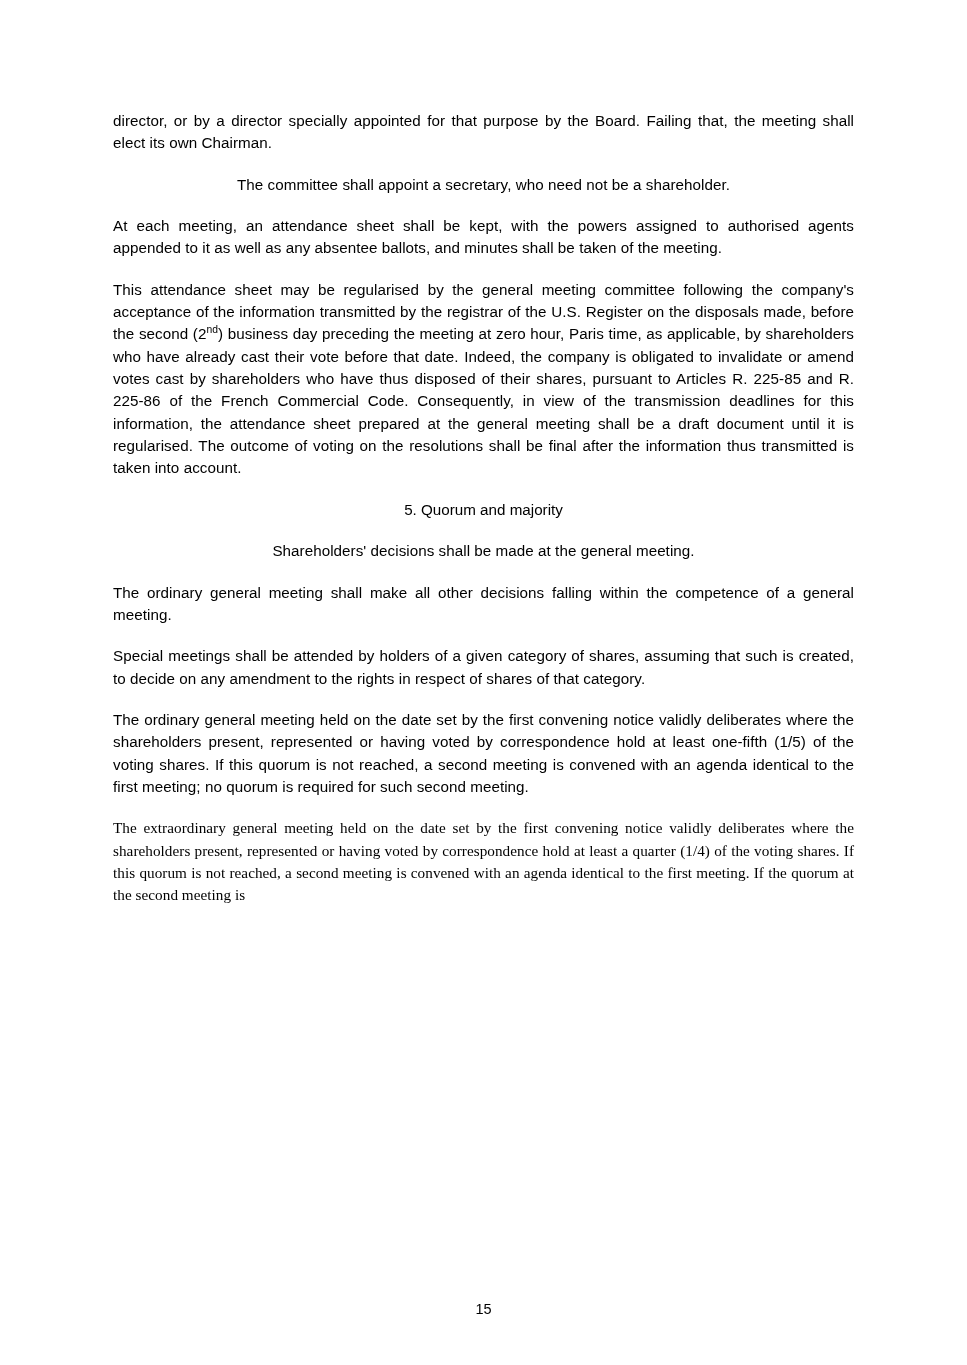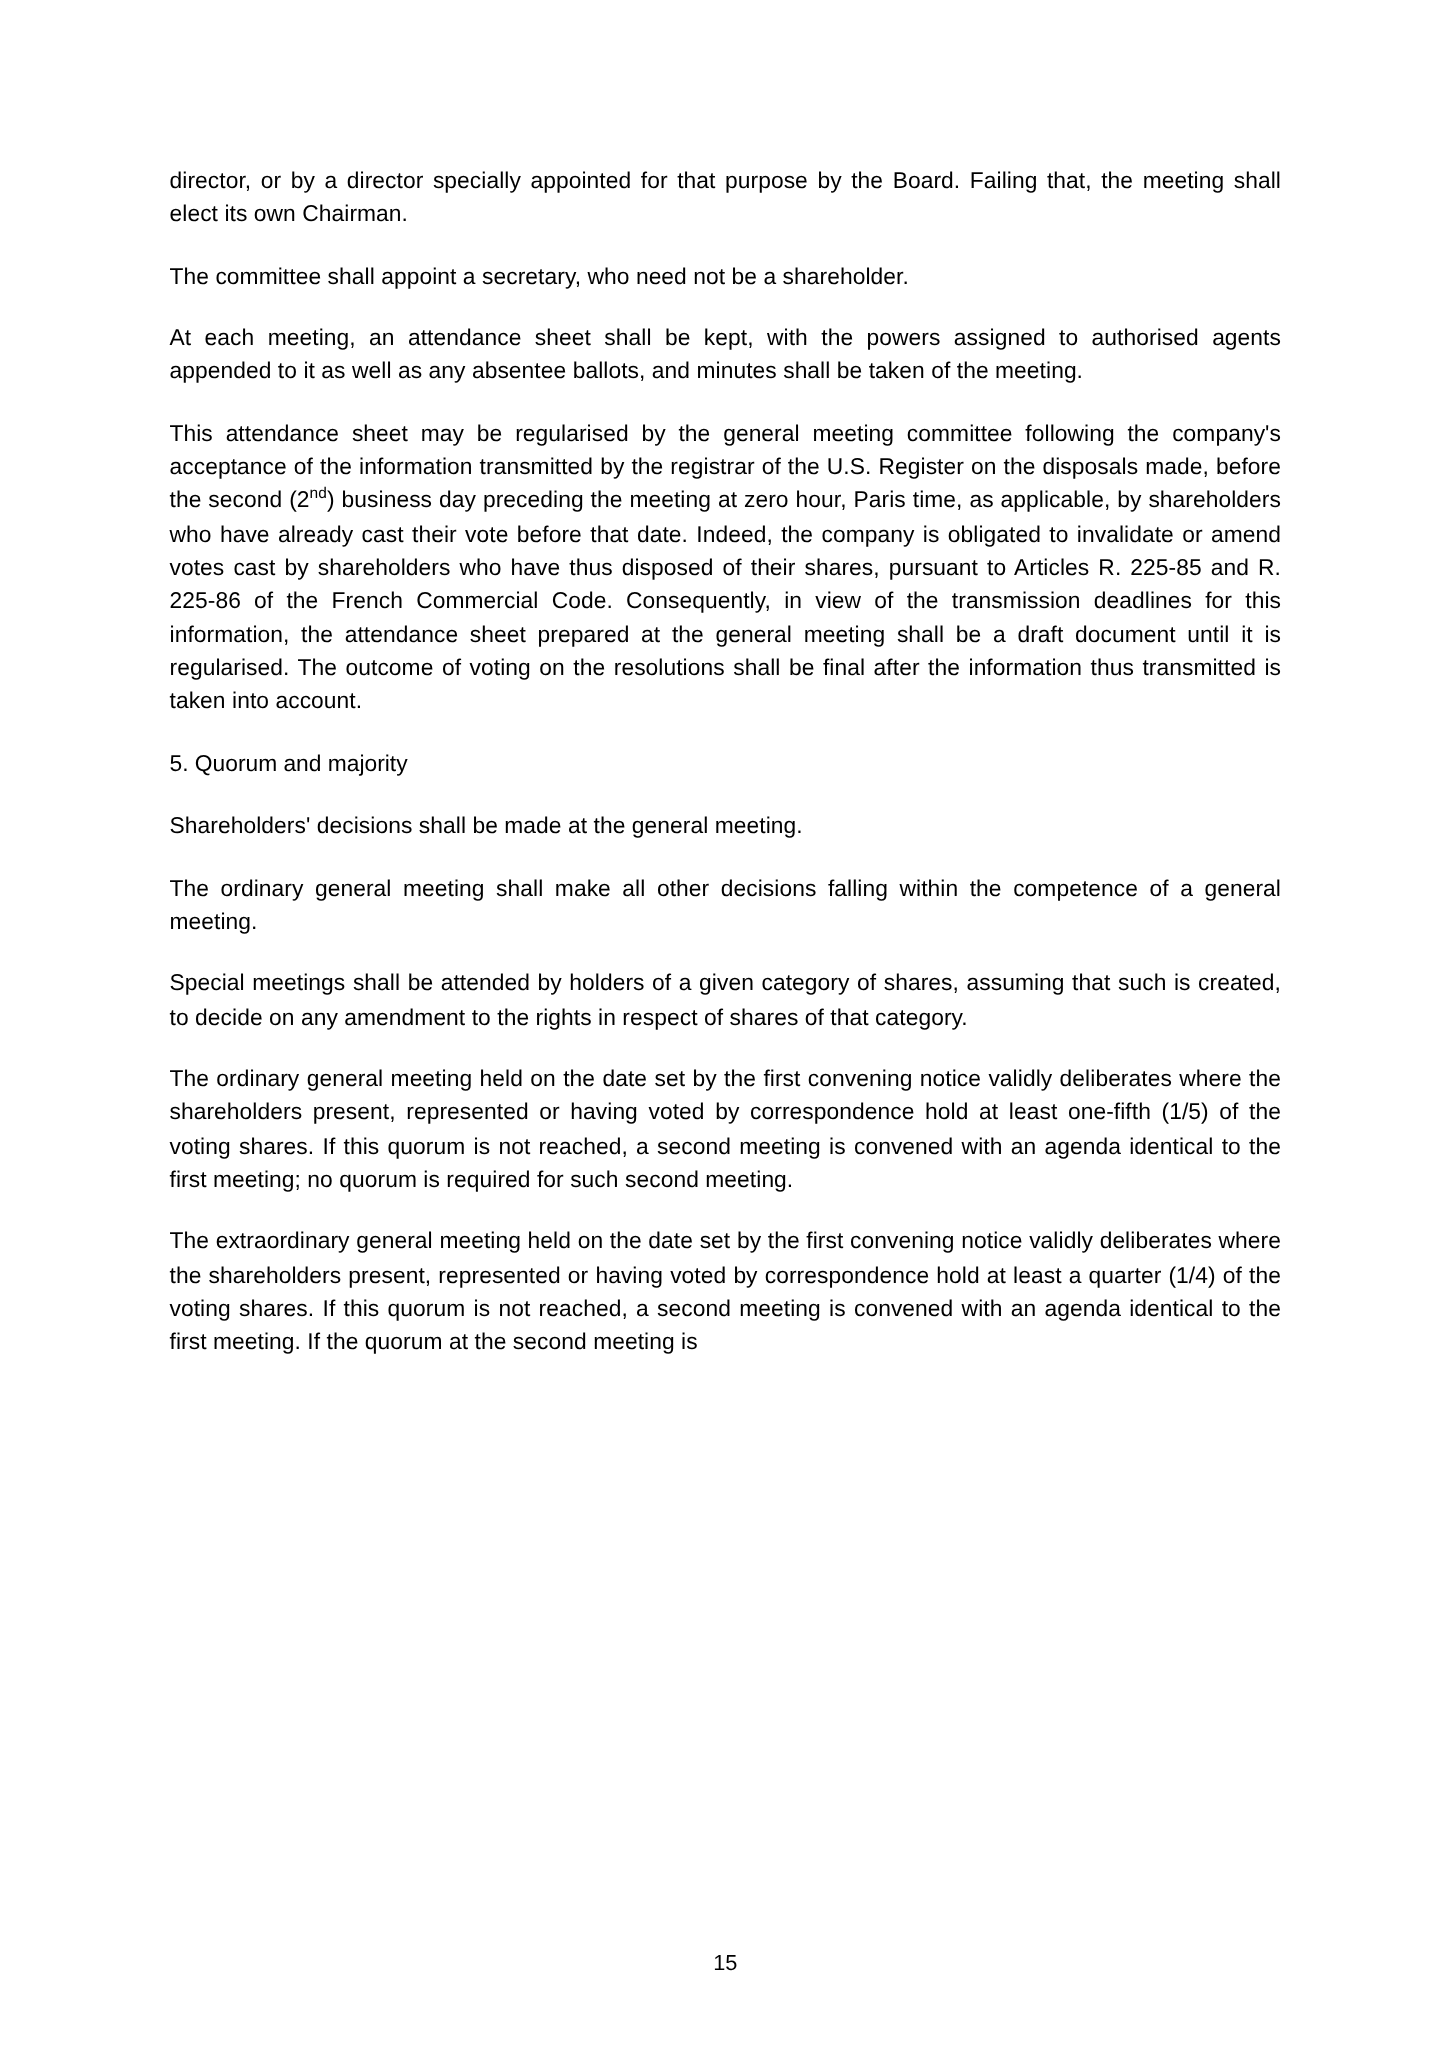--- a/index.html
+++ b/index.html
@@ -24,29 +24,30 @@
   }
   .para {
     font-size: 15.2px;
     line-height: 1.47;
     text-align: justify;
     margin: 0 0 19px 0;
     letter-spacing: 0.05px;
   }
   .para.last {
     margin-bottom: 0;
+    font-family: Liberation Serif, serif;
   }
   .heading {
     font-size: 15.2px;
     line-height: 1.47;
-    text-align: left;
+    text-align: center;
     margin: 0 0 19px 0;
   }
   .nojust {
-    text-align: left;
+    text-align: center;
   }
   sup {
     font-size: 0.68em;
     vertical-align: super;
     line-height: 0;
   }
   .page-number {
     position: absolute;
     left: 0;
     right: 0;

